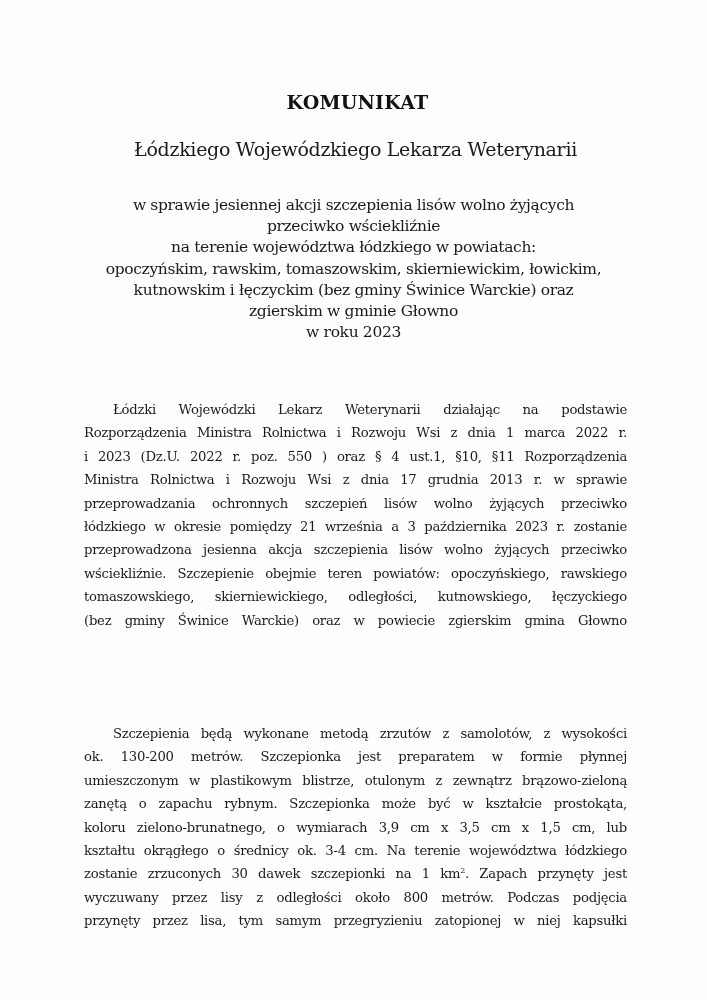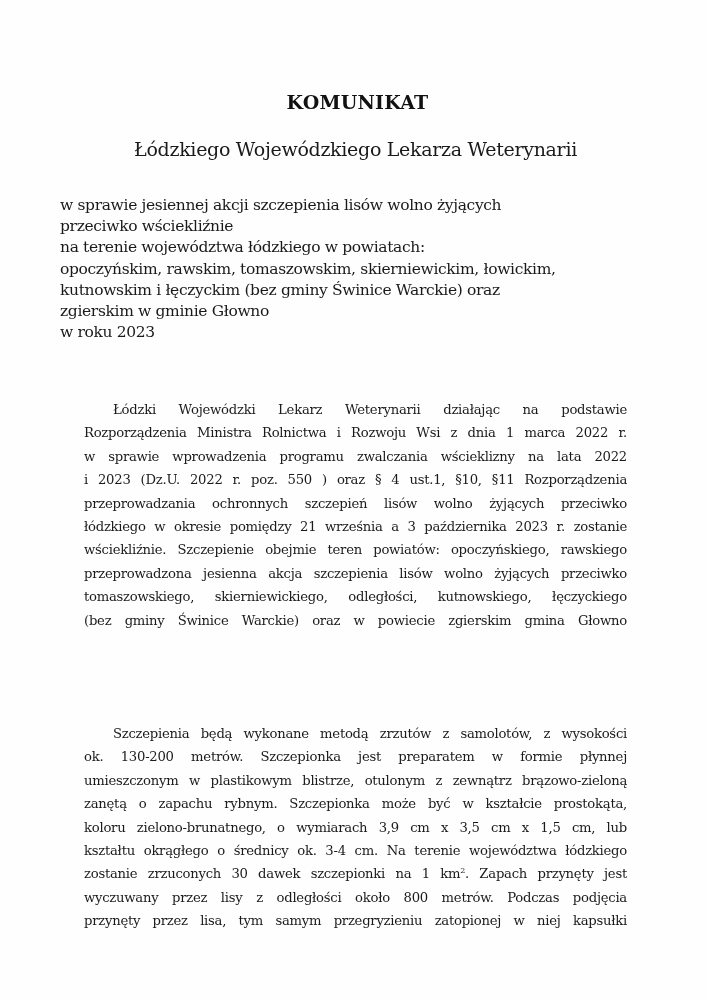--- a/index.html
+++ b/index.html
@@ -9,21 +9,21 @@
     position: absolute; left: 0; right: 0; top: 91px; text-align: center;
     font-family: "DejaVu Serif", serif; font-weight: bold; font-size: 19px; letter-spacing: 0.2px;
     color: #111;
     padding-left: 8px;
   }
   .subtitle {
     position: absolute; left: 4px; right: 0; top: 138px; text-align: center;
     font-family: "DejaVu Serif", serif; font-size: 19px; color: #1a1a1a; letter-spacing: -0.3px;
   }
   .heading {
-    position: absolute; left: 60px; right: 60px; top: 195px; 
+    position: absolute; left: 60px; right: 60px; top: 195px; text-align: center;
     font-family: "DejaVu Serif", serif; font-size: 15.5px; line-height: 21.2px; color: #1a1a1a;
   }
   .heading div { white-space: nowrap; letter-spacing: -0.35px; }
   .body-text {
     position: absolute; left: 76px; width: 551px;
     font-family: "DejaVu Serif", serif; font-size: 13.2px; color: #1a1a1a;
   }
   .line {
     height: 23.4px; line-height: 23.4px; white-space: nowrap;
     text-align: justify; text-align-last: justify; letter-spacing: -0.25px; margin-left: 8px;
@@ -48,26 +48,26 @@
     <div>na terenie województwa łódzkiego w powiatach:</div>
     <div>opoczyńskim, rawskim, tomaszowskim, skierniewickim, łowickim,</div>
     <div>kutnowskim i łęczyckim (bez gminy Świnice Warckie) oraz</div>
     <div>zgierskim w gminie Głowno</div>
     <div>w roku 2023</div>
   </div>
 
   <div class="body-text p1">
     <div class="line indent">Łódzki Wojewódzki Lekarz Weterynarii działając na podstawie</div>
     <div class="line">Rozporządzenia Ministra Rolnictwa i Rozwoju Wsi z dnia 1 marca 2022 r.</div>
-    <div class="line">w sprawie wprowadzenia programu zwalczania wścieklizny na lata 2022</div>
     <div class="line">i 2023 (Dz.U. 2022 r. poz. 550 )  oraz § 4 ust.1, §10, §11 Rozporządzenia</div>
+    <div class="line">Ministra Rolnictwa i Rozwoju Wsi z dnia 17 grudnia 2013 r. w sprawie</div>
     <div class="line">przeprowadzania ochronnych szczepień lisów wolno żyjących przeciwko</div>
     <div class="line">łódzkiego w okresie pomiędzy 21 września  a 3  października 2023 r. zostanie</div>
+    <div class="line">przeprowadzona jesienna akcja szczepienia lisów wolno żyjących przeciwko</div>
     <div class="line">wściekliźnie. Szczepienie obejmie teren powiatów: opoczyńskiego, rawskiego</div>
-    <div class="line">przeprowadzona jesienna akcja szczepienia lisów wolno żyjących przeciwko</div>
     <div class="line">tomaszowskiego, skierniewickiego, odległości, kutnowskiego, łęczyckiego</div>
     <div class="line">(bez gminy Świnice Warckie) oraz w powiecie zgierskim gmina Głowno</div>
   </div>
 
   <div class="body-text p2">
     <div class="line indent">Szczepienia będą wykonane metodą zrzutów z samolotów, z wysokości</div>
     <div class="line">ok. 130-200 metrów. Szczepionka  jest  preparatem w formie płynnej</div>
     <div class="line">umieszczonym w plastikowym blistrze, otulonym z zewnątrz brązowo-zieloną</div>
     <div class="line">zanętą o zapachu rybnym. Szczepionka może być w kształcie prostokąta,</div>
     <div class="line">koloru zielono-brunatnego, o wymiarach 3,9 cm x 3,5 cm x 1,5 cm, lub</div>

